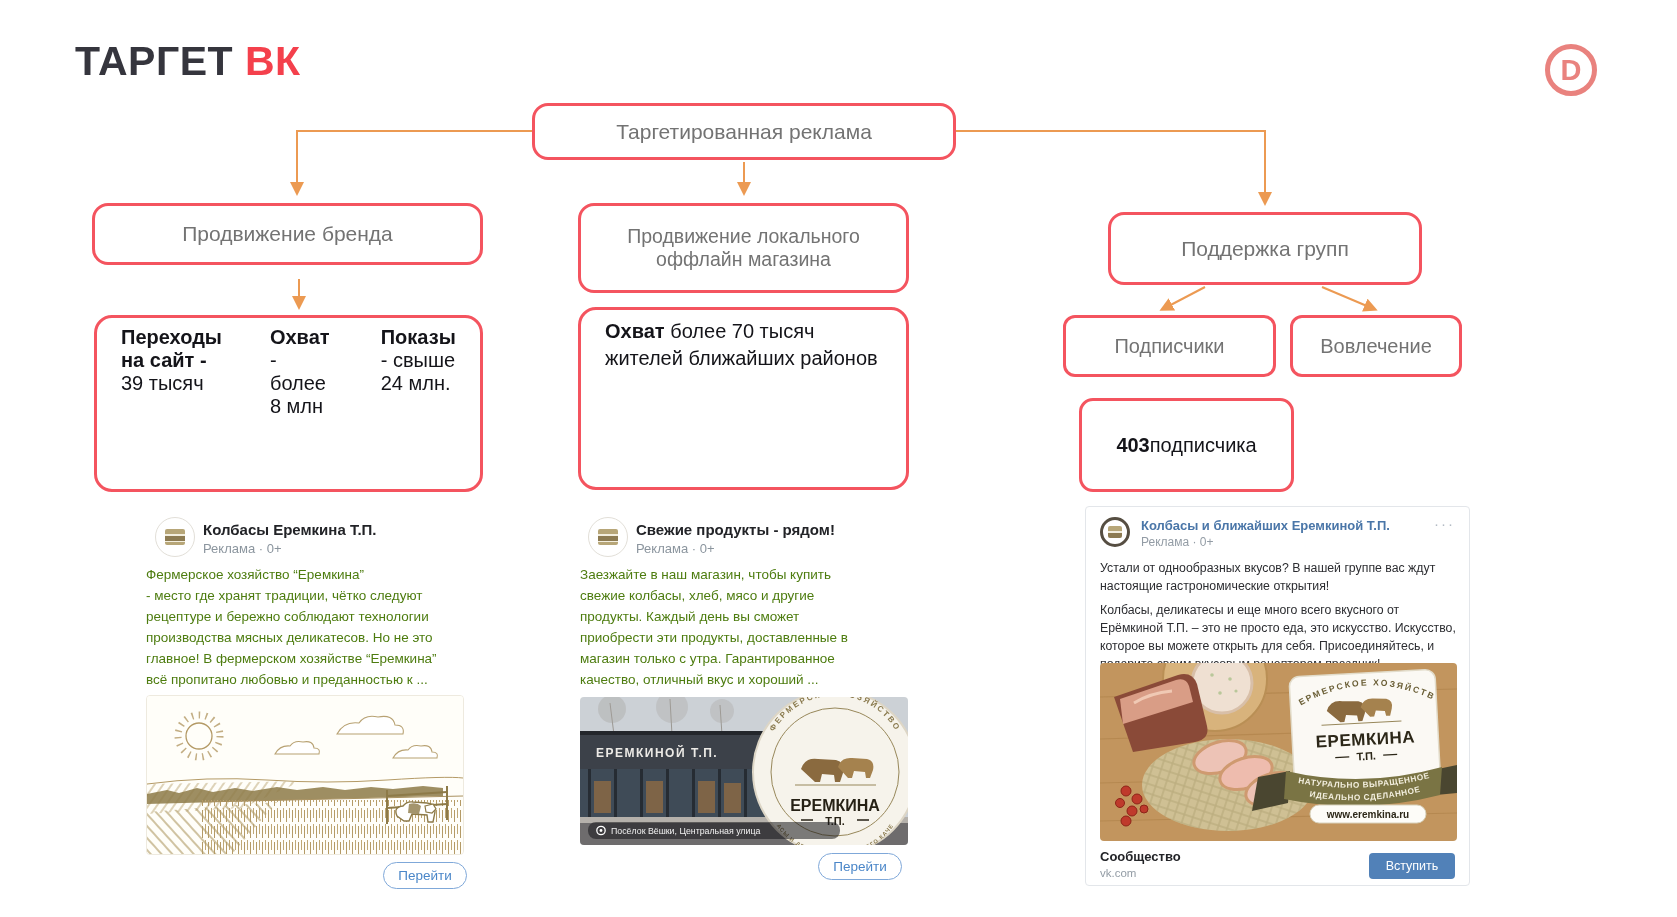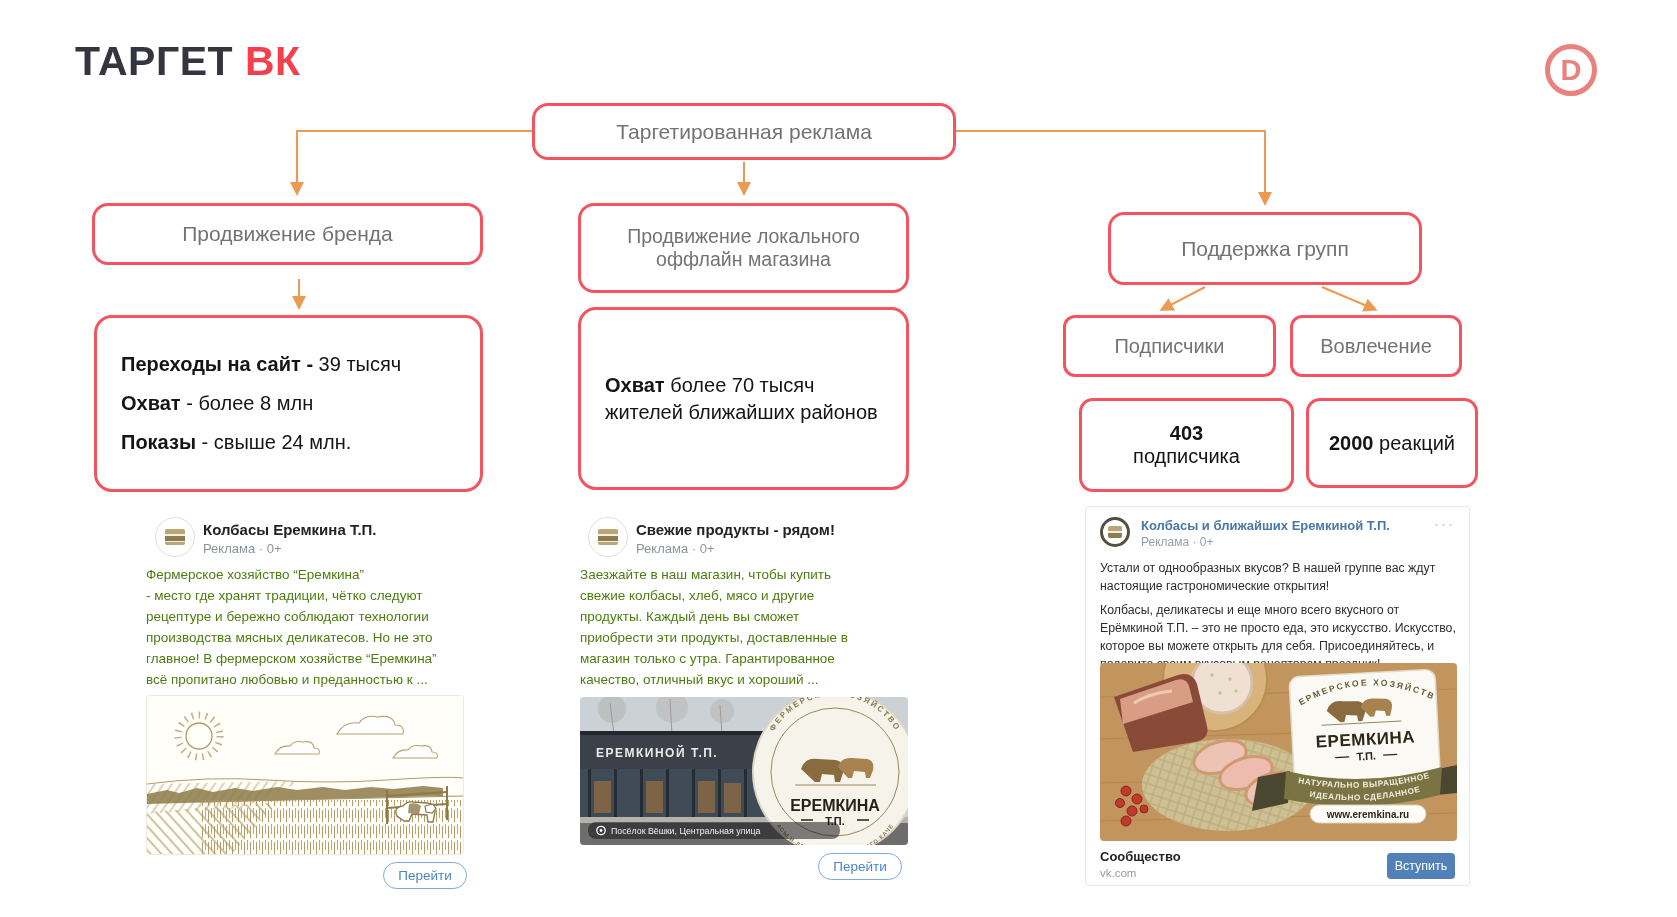--- a/index.html
+++ b/index.html
@@ -5,21 +5,21 @@
   html,body{margin:0;padding:0;background:#fff;}
   .slide{position:relative;width:1677px;height:917px;background:#fff;overflow:hidden;
          font-family:"Liberation Sans","DejaVu Sans",sans-serif;color:#1d1d22;}
   .abs{position:absolute;}
   
   .rbox{position:absolute;background:#fff;border:3px solid #f4545f;border-radius:16px;
         display:flex;align-items:center;justify-content:center;text-align:center;
         font-size:21px;color:#737373;box-sizing:border-box;}
   .rbox.small{font-size:19.5px;}
   .statbox{position:absolute;background:#fff;border:3px solid #f4545f;border-radius:18px;
-        box-sizing:border-box;display:flex;flex-direction:column;justify-content:center;
+        box-sizing:border-box;display:flex;justify-content:center;
         font-size:20px;color:#141419;}
   .statrow{padding:0 24px;margin:8px 0;}
   .b{font-weight:700;}
   .centerbox{align-items:center;text-align:center;margin-left:16px;}
   
   .title{position:absolute;left:75px;top:38px;font-size:41px;font-weight:800;letter-spacing:.5px;color:#35353d;}
   .title .accent{color:#f4404c;}
   .dlogo{position:absolute;left:1545px;top:44px;width:52px;height:52px;border:5px solid #e9827e;
          border-radius:50%;display:flex;align-items:center;justify-content:center;box-sizing:border-box;
          color:#e9827e;font-size:29px;font-weight:700;}
@@ -36,21 +36,21 @@
           font-size:13.5px;padding:5px 0;width:82px;text-align:center;cursor:pointer;}
   .imgframe{position:absolute;border-radius:4px;overflow:hidden;background:#fffef9;}
   
   .vkcard{position:absolute;left:1085px;top:506px;width:385px;height:380px;background:#fff;
           border:1px solid #e3e6ea;border-radius:4px;box-sizing:border-box;}
   .vkname{font-size:13px;font-weight:700;color:#4a76a8;}
   .vkmeta{font-size:12px;color:#939ca5;margin-top:2px;}
   .vkbody{font-size:12.3px;line-height:18px;color:#2c2d31;}
   .vkmenu{position:absolute;right:14px;top:8px;color:#b3bbc4;font-size:15px;letter-spacing:2px;cursor:pointer;}
   .vkbtn{position:absolute;background:#5181b8;color:#fff;border-radius:4px;font-size:12.5px;
-         padding:6px 0;width:68px;text-align:center;cursor:pointer;}
+         padding:6px 0;width:86px;text-align:center;cursor:pointer;}
   .comm{font-size:13px;font-weight:700;color:#222327;}
   .domain{font-size:11.5px;color:#939ca5;margin-top:3px;}
 </style>
 </head>
 <body>
 
 <div class="slide">
 
   <div class="title">
     <span>ТАРГЕТ</span>
@@ -109,23 +109,20 @@
 
   <div class="rbox" style="left:1063px;top:315px;width:213px;height:62px;font-size:20px;border-radius:12px;">
     <span>Подписчики</span>
   </div>
   <div class="rbox" style="left:1290px;top:315px;width:172px;height:62px;font-size:20px;border-radius:12px;">
     <span>Вовлечение</span>
   </div>
   <div class="statbox centerbox" style="left:1063px;top:398px;width:215px;height:94px;border-radius:14px;">
     <div><span class="b">403</span></div>
     <div>подписчика</div>
-  </div>
-  <div class="statbox centerbox" style="left:1290px;top:398px;width:172px;height:90px;border-radius:14px;">
-    <div><span class="b">2000</span><span> реакций</span></div>
   </div>
 
   <div class="avatar" style="left:155px;top:517px;">
       <span class="emb"></span>
     </div>
   <div class="abs" style="left:203px;top:521px;">
     <div class="post-name">Колбасы Еремкина Т.П.</div>
     <div class="post-meta">Реклама · 0+</div>
   </div>
   <div class="abs post-body pre" style="left:146px;top:564px;width:322px;">Фермерское хозяйство “Еремкина”

